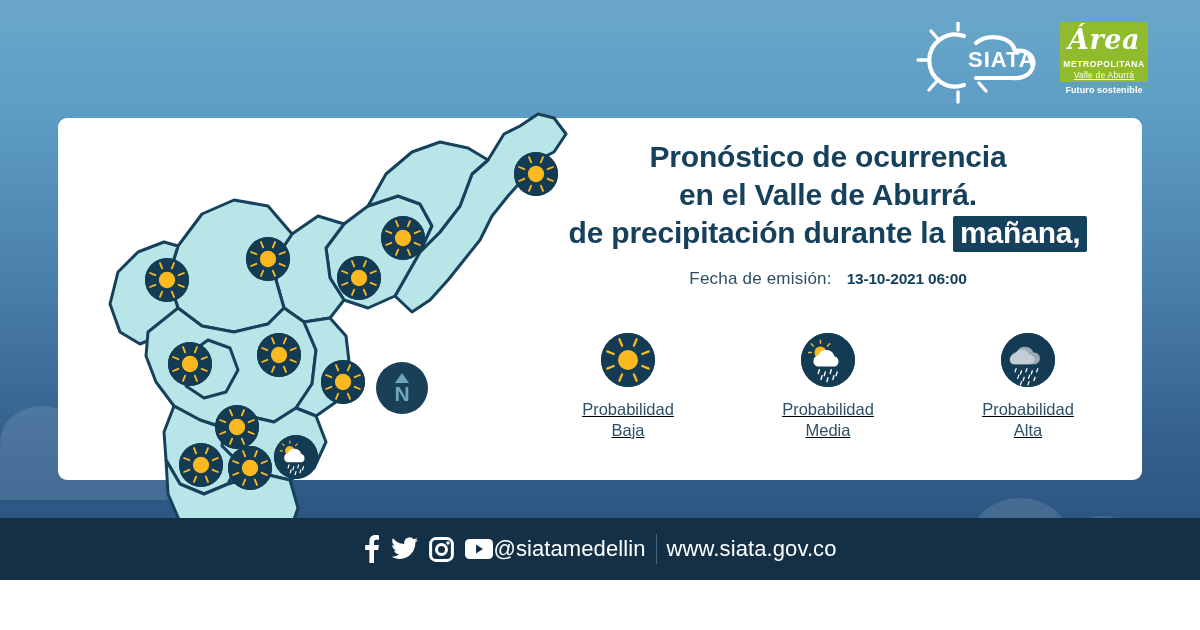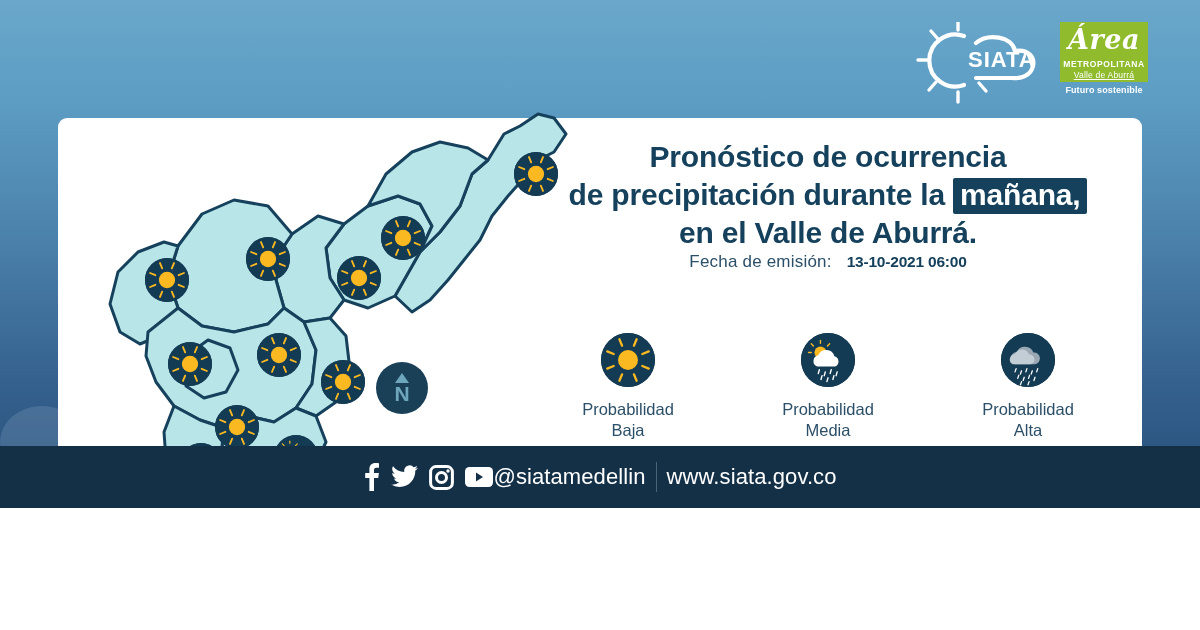--- a/index.html
+++ b/index.html
@@ -3,21 +3,21 @@
 <meta charset="utf-8">
 <style>
   * { box-sizing: border-box; margin: 0; padding: 0; }
   html, body {
     width: 1200px; height: 630px;
     font-family: "Liberation Sans", sans-serif;
     overflow: hidden;
   }
   #stage {
     position: relative;
-    width: 1200px; height: 508px;
+    width: 1200px; height: 580px;
     background: linear-gradient(180deg, #6aa7ca 0%, #5e9ec5 18%, #4a80aa 48%, #35618e 75%, #2b5480 92%, #2b5480 100%);
     overflow: hidden;
   }
 
   
   .bgcloud { position: absolute; opacity: .22; }
   .bgcloud .puff { position: absolute; background: #dff0f8; border-radius: 50%; }
   .bgcloud .base { position: absolute; background: #dff0f8; border-radius: 40px; }
 
   #cloud-left  { left: -40px; top: 390px; width: 230px; height: 110px; opacity: .13; }
@@ -90,32 +90,32 @@
   #right { position: absolute; left: 470px; top: 20px; width: 600px; text-align: center; }
   .title {
     color: #16415c; font-size: 30px; font-weight: 700; line-height: 38px;
     letter-spacing: -.2px;
   }
   .hl {
     background: #16415c; color: #ffffff; padding: 1px 7px 3px 7px;
     border-radius: 2px; display: inline-block; line-height: 32px;
   }
   #fecha {
-    color: #2c4f68; font-size: 17px;
+    margin-top: 17px; color: #2c4f68; font-size: 17px;
     display: flex; justify-content: center; align-items: baseline; gap: 15px;
   }
   #fecha .lbl { font-weight: 400; letter-spacing: .2px; }
   #fecha .val { font-weight: 700; font-size: 15.5px; color: #16415c; letter-spacing: -.2px; }
 
   
   #legend {
     position: absolute; left: 470px; top: 215px; width: 600px;
     display: flex; justify-content: space-around; align-items: flex-start;
   }
-  .legend-item { width: 170px; text-align: center; }
+  .legend-item { width: 170px; text-align: center; text-decoration: underline; }
   .legend-item .wicon { margin: 0 auto; }
   .legend-item .cap {
     margin-top: 12px; color: #2c4f68; font-size: 16.5px; line-height: 21px;
     font-weight: 400;
   }
 
   
   #footer {
     position: absolute; left: 0; bottom: 0; width: 1200px; height: 62px;
     background: #143047; display: flex; align-items: center; justify-content: center;
@@ -442,25 +442,25 @@
 
       <div id="compass" style="left:334px; top:332px;">
         <div class="tri"></div>
         <div class="n">N</div>
       </div>
     </div>
 
     <div id="right">
       <div class="title">
         <div>Pronóstico de ocurrencia</div>
+        <div>en el Valle de Aburrá.</div>
         <div>
           <span>de precipitación durante la</span>
           <span class="hl">mañana,</span>
         </div>
-        <div>en el Valle de Aburrá.</div>
       </div>
 
       <div id="fecha">
         <span class="lbl">Fecha de emisión:</span>
         <span class="val">13-10-2021 06:00</span>
       </div>
     </div>
 
     <div id="legend">
         <div class="legend-item">

